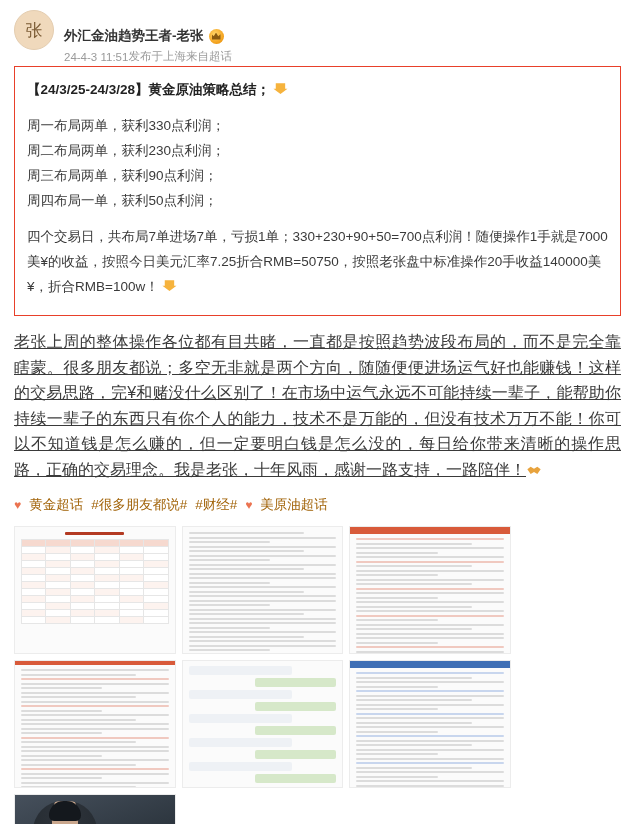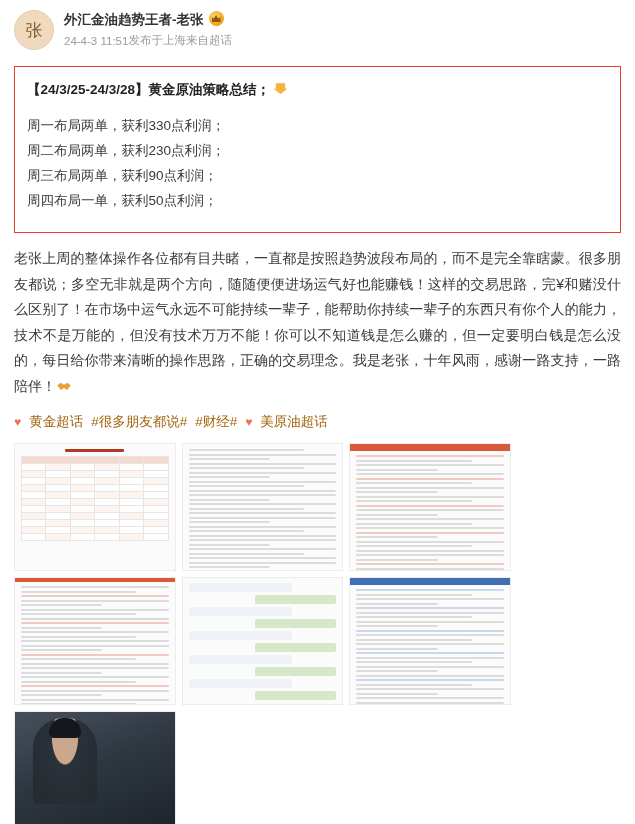--- a/index.html
+++ b/index.html
@@ -30,63 +30,64 @@
     background:#f0d9bc;
     border:1px solid #e4cdb0;
     display:flex;align-items:center;justify-content:center;
     font-size:17px;color:#7a5a33;
     flex:none;
     position:relative;
     overflow:hidden;
   }
   .avatar span{line-height:1;font-family:"Liberation Serif","DejaVu Serif",serif;}
   .head-txt{display:flex;flex-direction:column;gap:4px;padding-top:1px;}
-  .name-row{display:flex;gap:5px;}
+  .name-row{display:flex;align-items:center;gap:5px;margin-top:16px;}
   .uname{
     font-size:13.5px;font-weight:bold;color:#333;letter-spacing:0;
   }
   .vip-icon{
     width:15px;height:15px;border-radius:50%;
     background:radial-gradient(circle at 40% 35%,#ffd56b 0%,#f5a623 60%,#e08600 100%);
     display:inline-block;position:relative;
   }
   .vip-icon::after{
     content:"";position:absolute;left:3px;top:4px;width:9px;height:7px;
     background:#8a5a10;
     clip-path:polygon(0 100%,0 25%,25% 55%,50% 0,75% 55%,100% 25%,100% 100%);
   }
   .meta{
     font-size:11.5px;color:#9a9a9a;display:flex;align-items:center;flex-wrap:wrap;
   }
   
   .redbox{
     border:1px solid #e8402a;
     margin-top:8px;
-    padding:10px 12px 8px 12px;
+    padding:10px 12px 16px 12px;
     font-size:13.5px;
     line-height:25px;
     color:#3a3a3a;
     box-sizing:border-box;
   }
   .redbox .title{font-weight:bold;color:#222;}
   .redbox p{margin:0;}
   .redbox .gap{height:11px;}
   .ydown{
     display:inline-block;
     width:17px;height:17px;
     vertical-align:-4px;
     margin-left:2px;
   }
   
   .body-text{
     margin-top:13px;
-    font-size:14px;
+    font-size:16px;
     line-height:25.5px;
     color:#3a3a3a;
     text-align:justify;
+    text-decoration:underline;
   }
   .emoji-hand{display:inline-block;width:16px;height:16px;vertical-align:-3px;}
   
   .tags{
     margin-top:12px;
     font-size:13.5px;
     color:#eb7350;
     line-height:22px;
     display:flex;
     flex-wrap:wrap;
@@ -178,20 +179,25 @@
       <span>【24/3/25-24/3/28】黄金原油策略总结；</span><svg class="ydown" viewBox="0 0 24 24">
           <path d="M4 4h16v9h4l-12 9L0 13h4z" transform="translate(2,0) scale(0.83)" fill="#f6b33d"></path>
         </svg>
     </p>
     <div class="gap"></div>
     <p>周一布局两单，获利330点利润；</p>
     <p>周二布局两单，获利230点利润；</p>
     <p>周三布局两单，获利90点利润；</p>
     <p>周四布局一单，获利50点利润；</p>
     <div class="gap"></div>
+    <p>
+      <span>四个交易日，共布局7单进场7单，亏损1单；330+230+90+50=700点利润！随便操作1手就是7000美¥的收益，按照今日美元汇率7.25折合RMB=50750，按照老张盘中标准操作20手收益140000美¥，折合RMB=100w！</span><svg class="ydown" viewBox="0 0 24 24">
+          <path d="M4 4h16v9h4l-12 9L0 13h4z" transform="translate(2,0) scale(0.83)" fill="#f6b33d"></path>
+        </svg>
+    </p>
   </div>
 
   <div class="body-text">
     <span>老张上周的整体操作各位都有目共睹，一直都是按照趋势波段布局的，而不是完全靠瞎蒙。很多朋友都说；多空无非就是两个方向，随随便便进场运气好也能赚钱！这样的交易思路，完¥和赌没什么区别了！在市场中运气永远不可能持续一辈子，能帮助你持续一辈子的东西只有你个人的能力，技术不是万能的，但没有技术万万不能！你可以不知道钱是怎么赚的，但一定要明白钱是怎么没的，每日给你带来清晰的操作思路，正确的交易理念。我是老张，十年风雨，感谢一路支持，一路陪伴！</span><svg class="emoji-hand" viewBox="0 0 24 24">
         <path d="M2 11l5-4 5 3 5-3 5 4-5 7-5-3-5 3z" fill="#e8a33d"></path>
       </svg>
   </div>
 
   <div class="tags">
     <span class="heart">♥</span>

